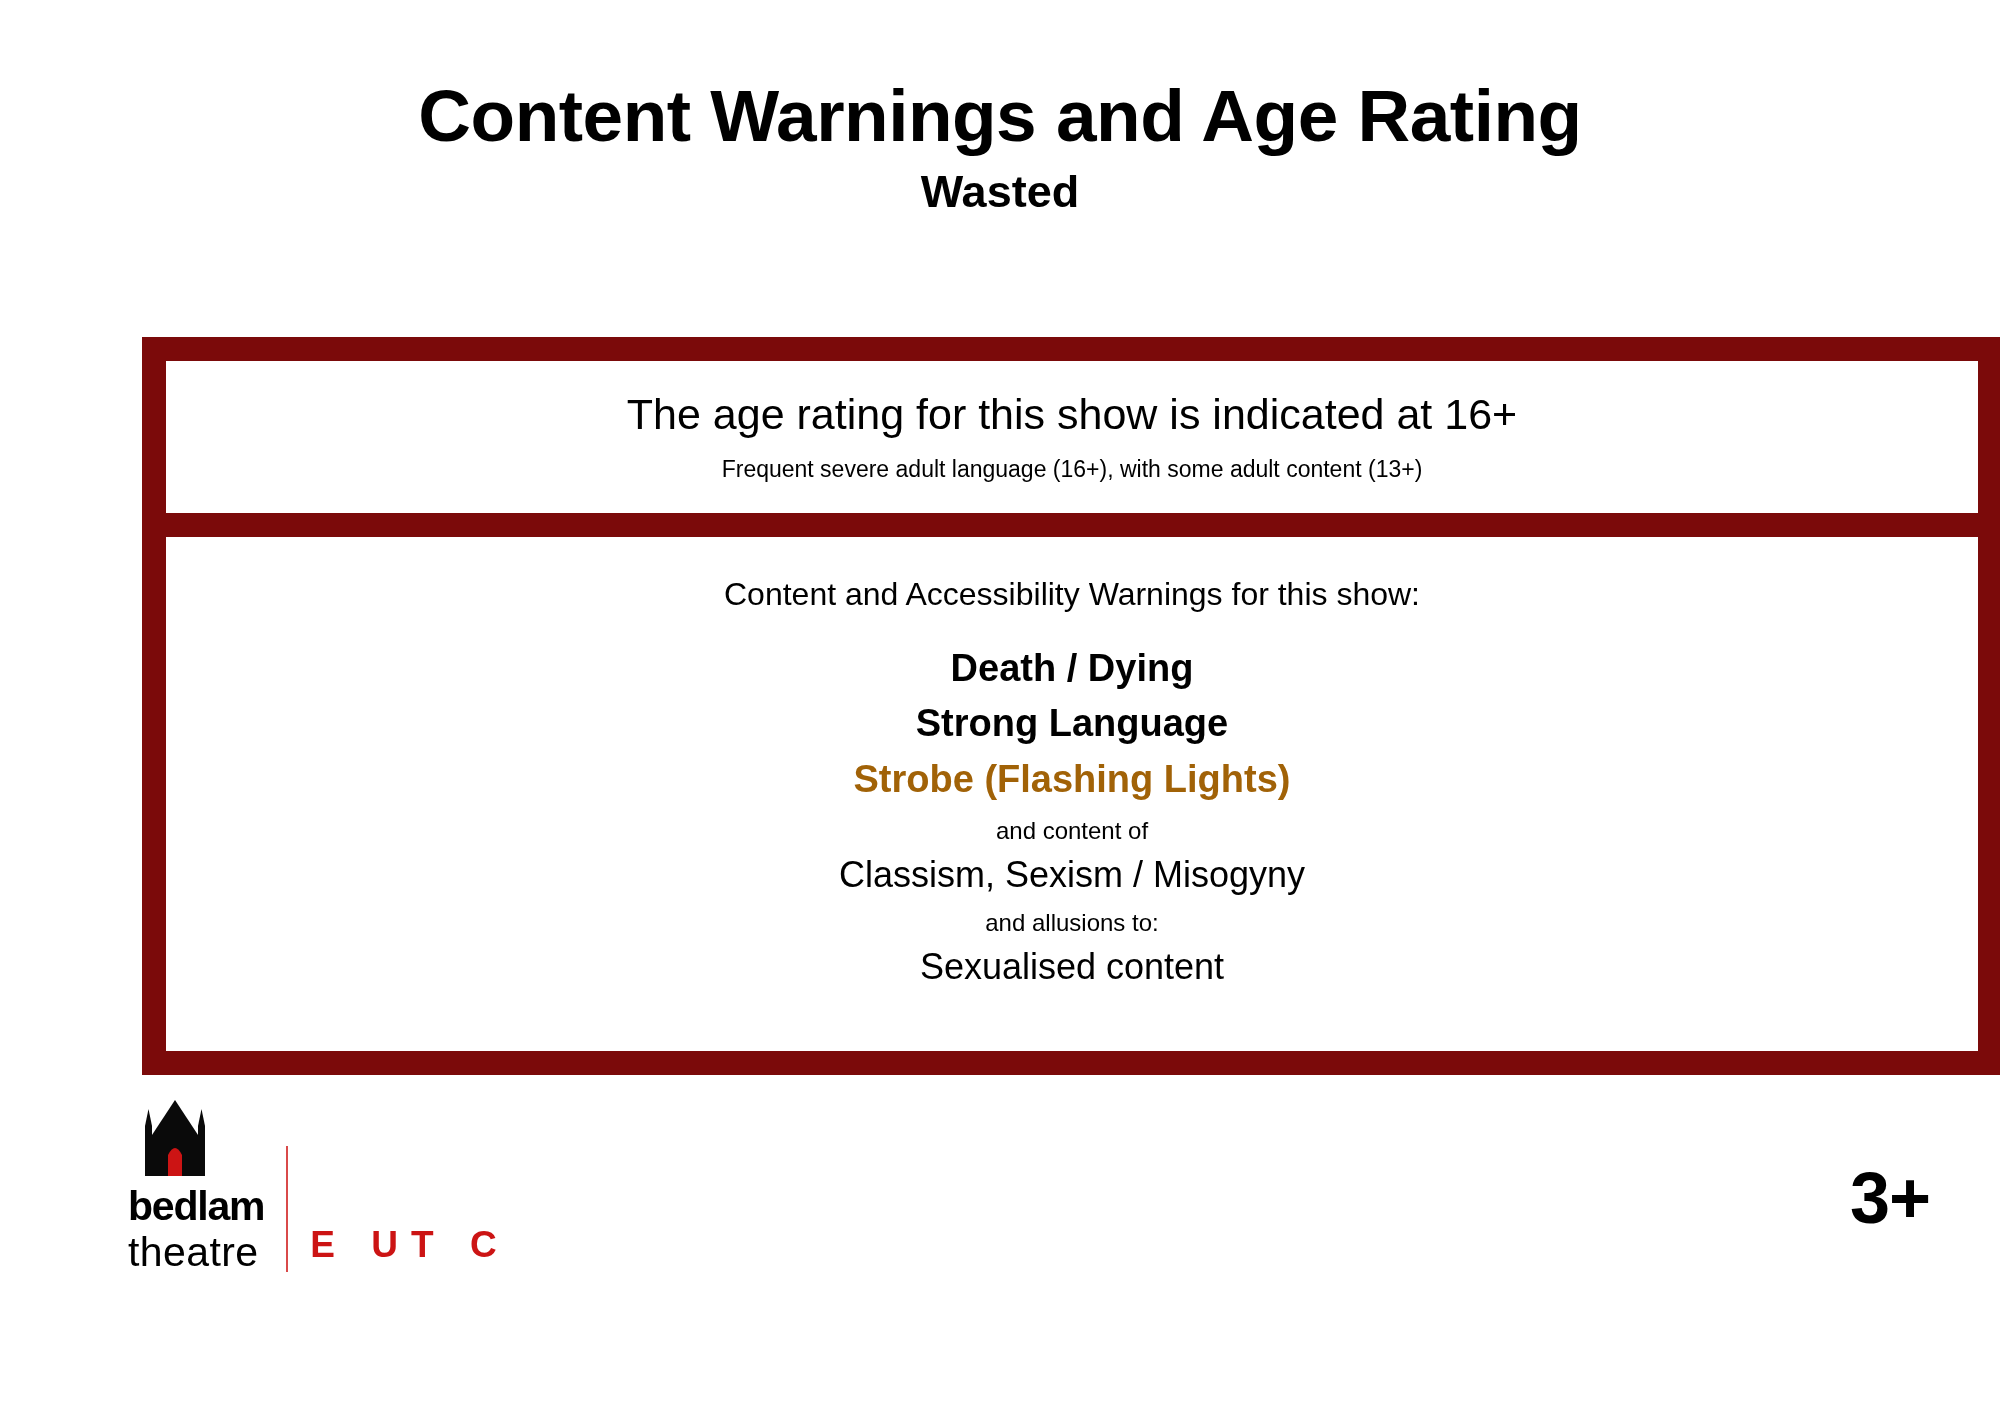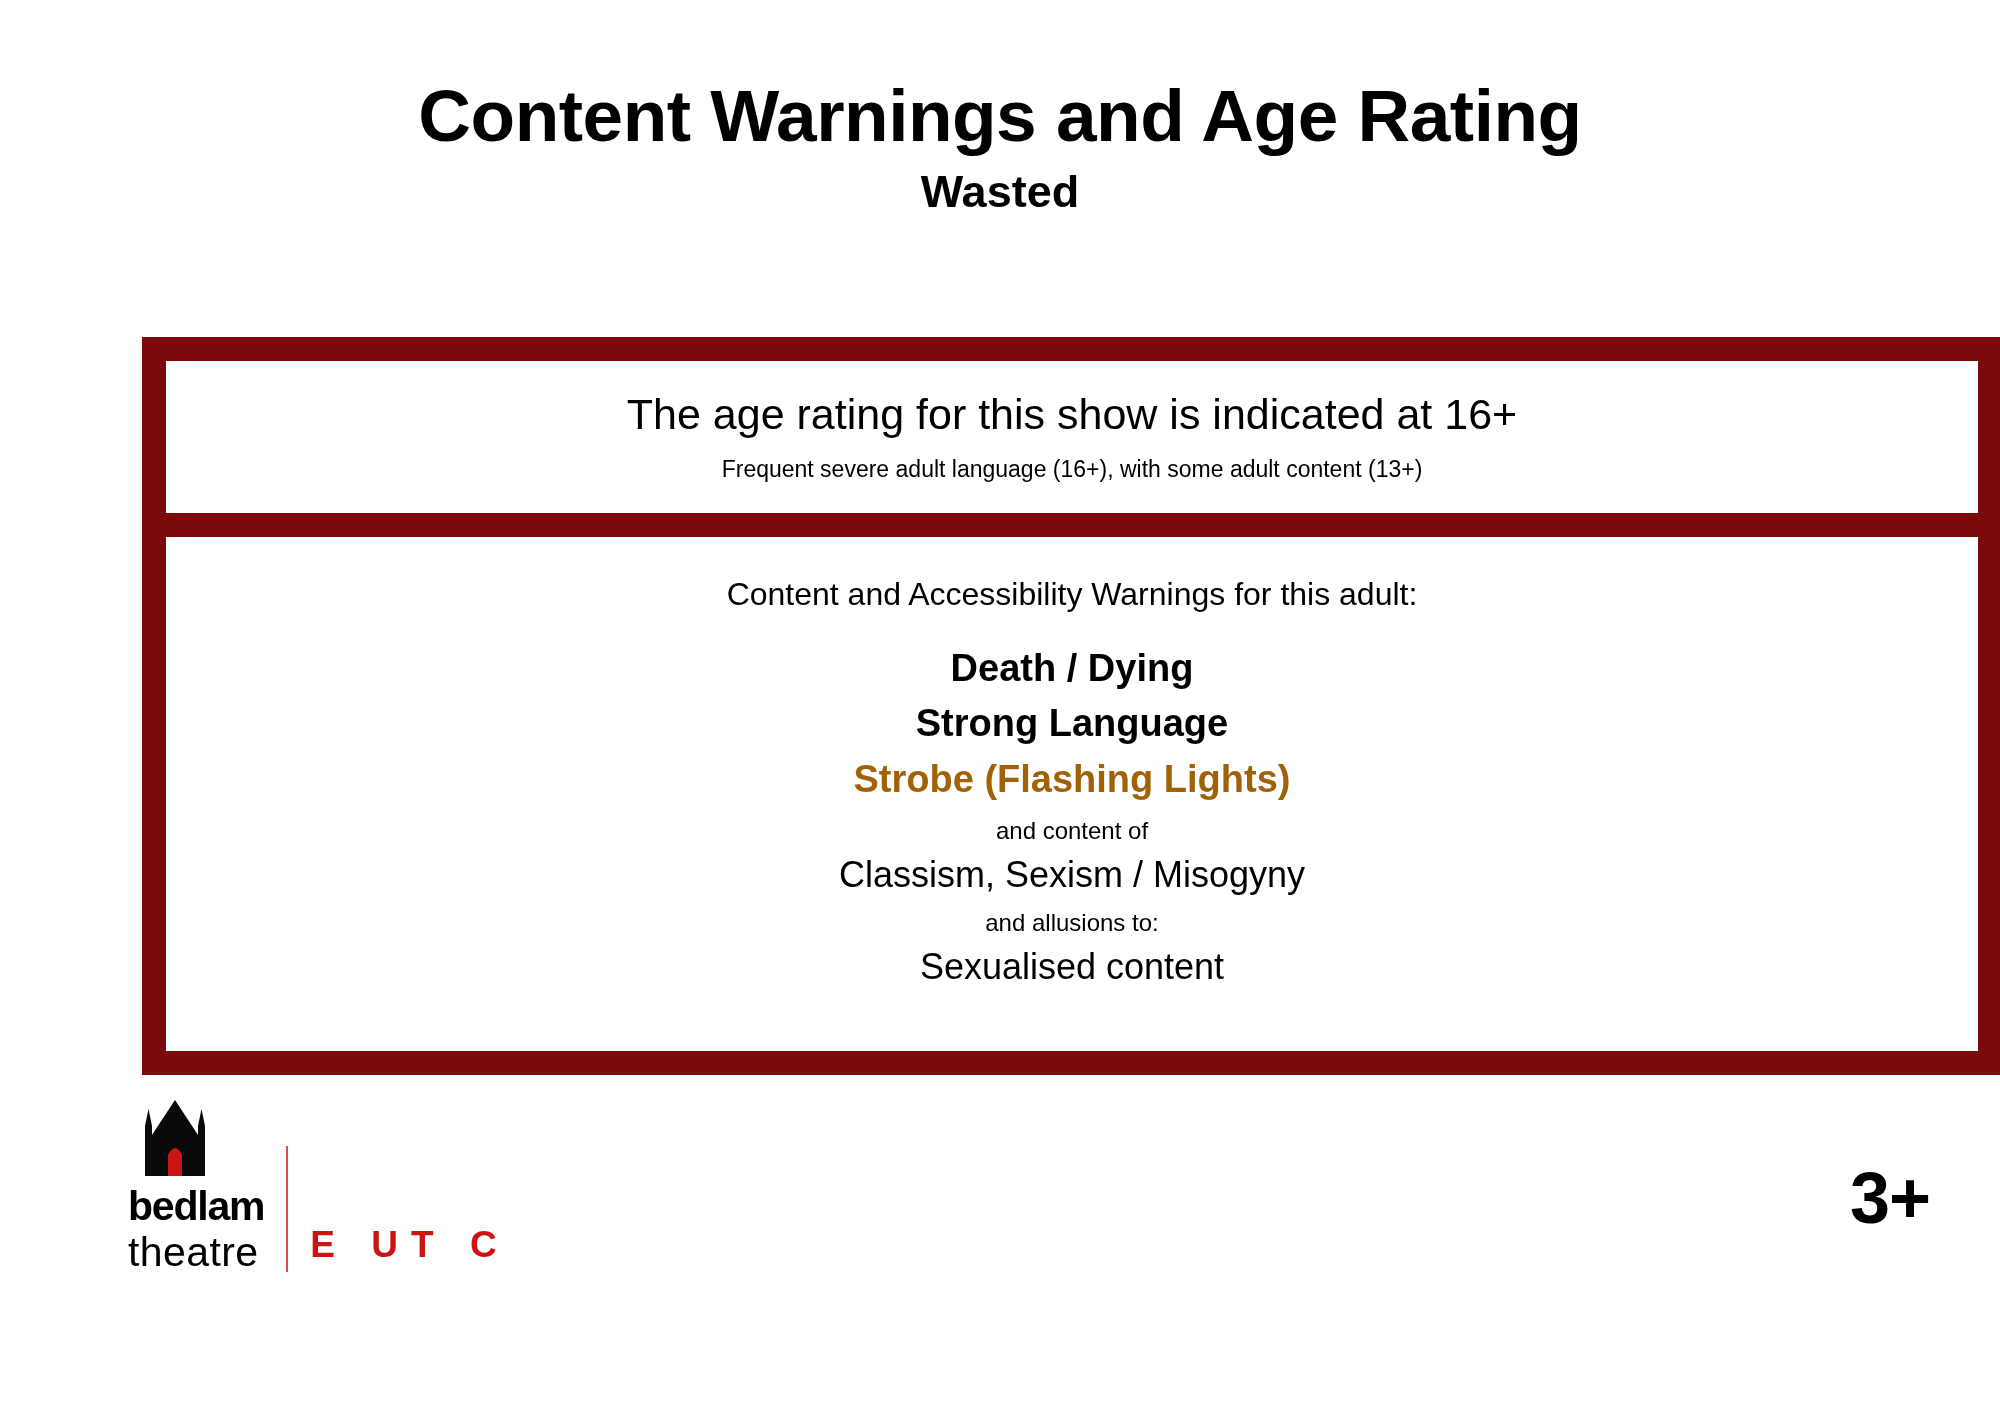--- a/index.html
+++ b/index.html
@@ -186,21 +186,21 @@
 <div class="frame">
 
   <div class="panel panel-age">
     <p class="age-line">The age rating for this show is indicated at 16+</p>
     <p class="age-note">Frequent severe adult language (16+), with some adult content (13+)</p>
   </div>
 
   <div class="divider"></div>
 
   <div class="panel panel-warnings">
-    <p class="warn-intro">Content and Accessibility Warnings for this adult:</p>
+    <p class="warn-intro">Content and Accessibility Warnings for this show:</p>
 
     <p class="warn-major">Death / Dying</p>
     <p class="warn-major">Strong Language</p>
     <p class="warn-major blue">Strobe (Flashing Lights)</p>
 
     <p class="warn-connector">and content of</p>
     <p class="warn-minor">Classism, Sexism / Misogyny</p>
 
     <p class="warn-connector">and allusions to:</p>
     <p class="warn-minor">Sexualised content</p>

